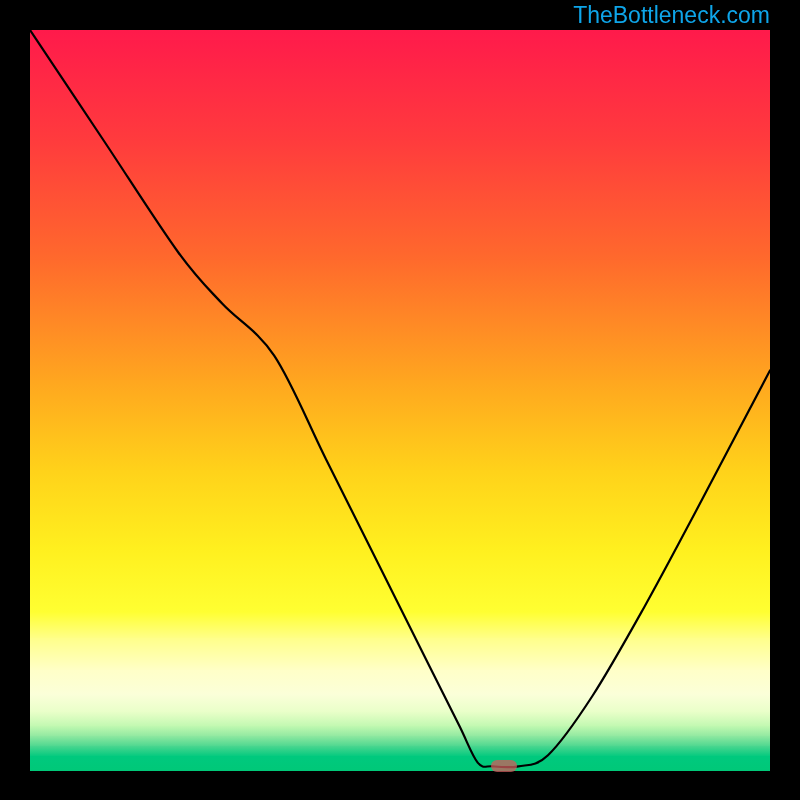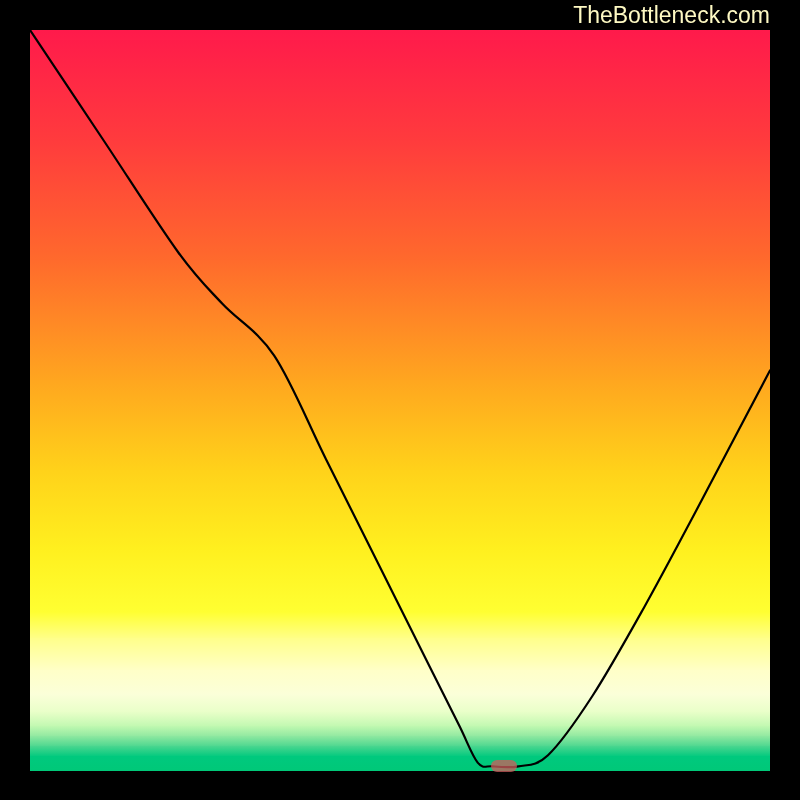--- a/index.html
+++ b/index.html
@@ -1,18 +1,18 @@
 <!DOCTYPE html>
 <html><head>
 <meta charset="utf-8">
 <style>
 html,body{margin:0;padding:0;width:800px;height:800px;background:#000;overflow:hidden}
 .stage{position:relative;width:800px;height:800px;background:#000}
 .band{position:absolute;left:30px;right:30px}
-.wm{position:absolute;top:2px;right:30px;font:23px Arial,Helvetica,sans-serif;color:#fef9c3;letter-spacing:0}
+.wm{position:absolute;top:2px;right:30px;font:23px Arial,Helvetica,sans-serif;color:#0ea5e9;letter-spacing:0}
 svg.curve{position:absolute;left:30px;top:30px}
 .marker{position:absolute;width:26px;height:12px;border-radius:6px;background:#cd5c5c;opacity:.75}
 </style>
 </head>
 <body>
 
 <div class="stage">
   <div class="wm">TheBottleneck.com</div>
   <div id="bands">
       <div class="band" style="top: 30px; height: 111px; background: linear-gradient(rgb(255, 26, 75), rgb(255, 59, 61));"></div>

